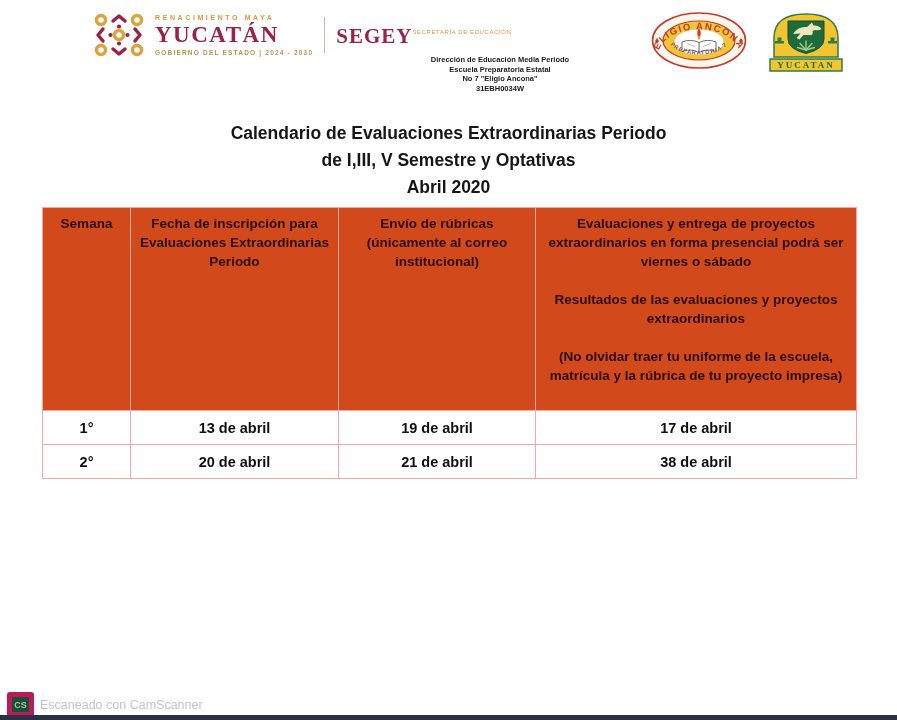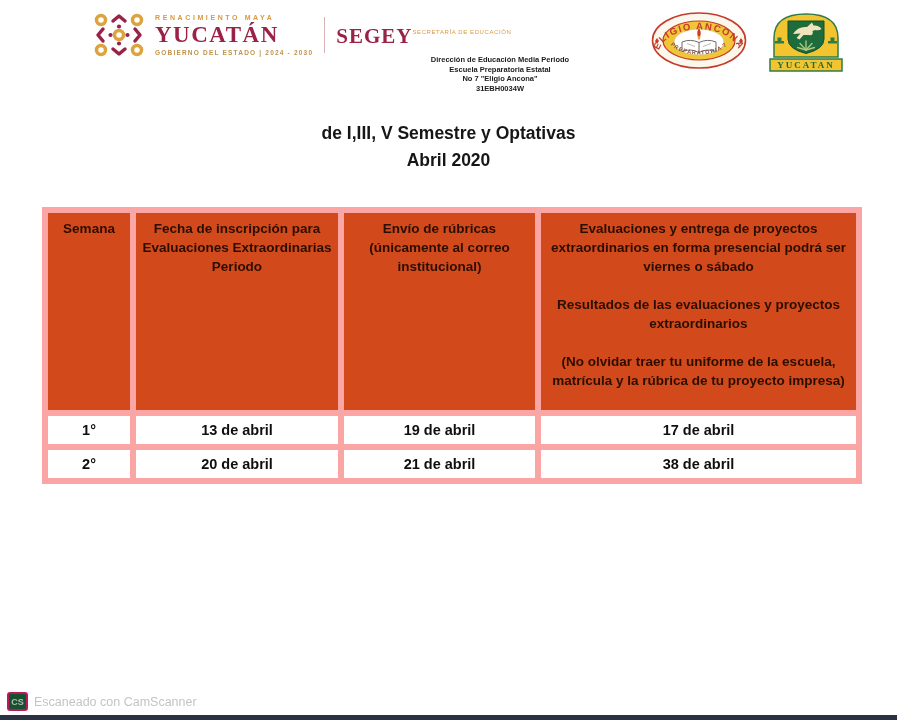--- a/index.html
+++ b/index.html
@@ -28,33 +28,33 @@
   .shield-logo{position:absolute;left:766px;top:10px;}
   
   .doc-title{position:absolute;top:120px;left:0;width:100%;text-align:center;
     font-size:17.5px;font-weight:700;color:#161616;line-height:27px;}
   
   .cal-table{position:absolute;left:42px;top:207px;width:814px;border-collapse:collapse;table-layout:fixed;}
   .cal-table col.c1{width:88px;}
   .cal-table col.c2{width:208px;}
   .cal-table col.c3{width:197px;}
   .cal-table col.c4{width:321px;}
-  .cal-table th,.cal-table td{border:6px solid #fca5a5;}
+  .cal-table th,.cal-table td{border:1px solid #fca5a5;}
   .cal-table thead tr{height:203px;}
   .cal-table th{
     background:#D24A1B;color:#2B0E00;font-weight:700;font-size:13.5px;line-height:19px;
     vertical-align:top;padding:6px 6px 0 6px;text-align:center;
   }
   .cal-table th p{margin:0;}
   .cal-table th p.gap{margin-top:19px;}
   .cal-table tbody tr{height:34px;}
   .cal-table td{text-align:center;font-weight:700;font-size:14.5px;color:#0f0f0f;background:#ffffff;}
   
   .footer{position:absolute;left:7px;top:692px;display:flex;align-items:center;}
-  .cs-icon{width:17px;height:15px;border:2px solid #be185d;border-radius:3px;color:#b8b8b8;
+  .cs-icon{width:17px;height:15px;border:5px solid #be185d;border-radius:3px;color:#b8b8b8;
     font-size:9px;font-weight:700;display:flex;align-items:center;justify-content:center;margin-right:6px;background:#14532d;}
   .watermark{font-size:12.5px;color:#c4c4c4;}
   .bottom-bar{position:absolute;left:0;bottom:0;width:897px;height:5px;background:#2a3142;}
 </style>
 </head>
 <body>
 
 <div class="gov-logo">
   <svg class="glyph" width="54" height="46" viewBox="0 0 54 46">
     <g fill="none" stroke="#DDA33C" stroke-width="3.5">
@@ -135,20 +135,21 @@
     <rect x="9" y="31" width="9" height="2.5"></rect>
       <rect x="11.5" y="27.5" width="4" height="3.5"></rect>
     <rect x="62" y="31" width="9" height="2.5"></rect>
       <rect x="64.5" y="27.5" width="4" height="3.5"></rect>
   </g>
   <rect x="4" y="49" width="72" height="12" fill="#F2C430" stroke="#2E7D46" stroke-width="1.5"></rect>
   <text x="40" y="58" text-anchor="middle" font-size="9" font-weight="bold" fill="#1E6B3C" letter-spacing="2" font-family="Liberation Serif, serif">YUCATAN</text>
 </svg>
 
 <div class="doc-title">
+  <div>Calendario de Evaluaciones Extraordinarias Periodo</div>
   <div>de I,III, V Semestre y Optativas</div>
   <div>Abril 2020</div>
 </div>
 
 <table class="cal-table">
   <colgroup>
       <col class="c1">
       <col class="c2">
       <col class="c3">
       <col class="c4">

